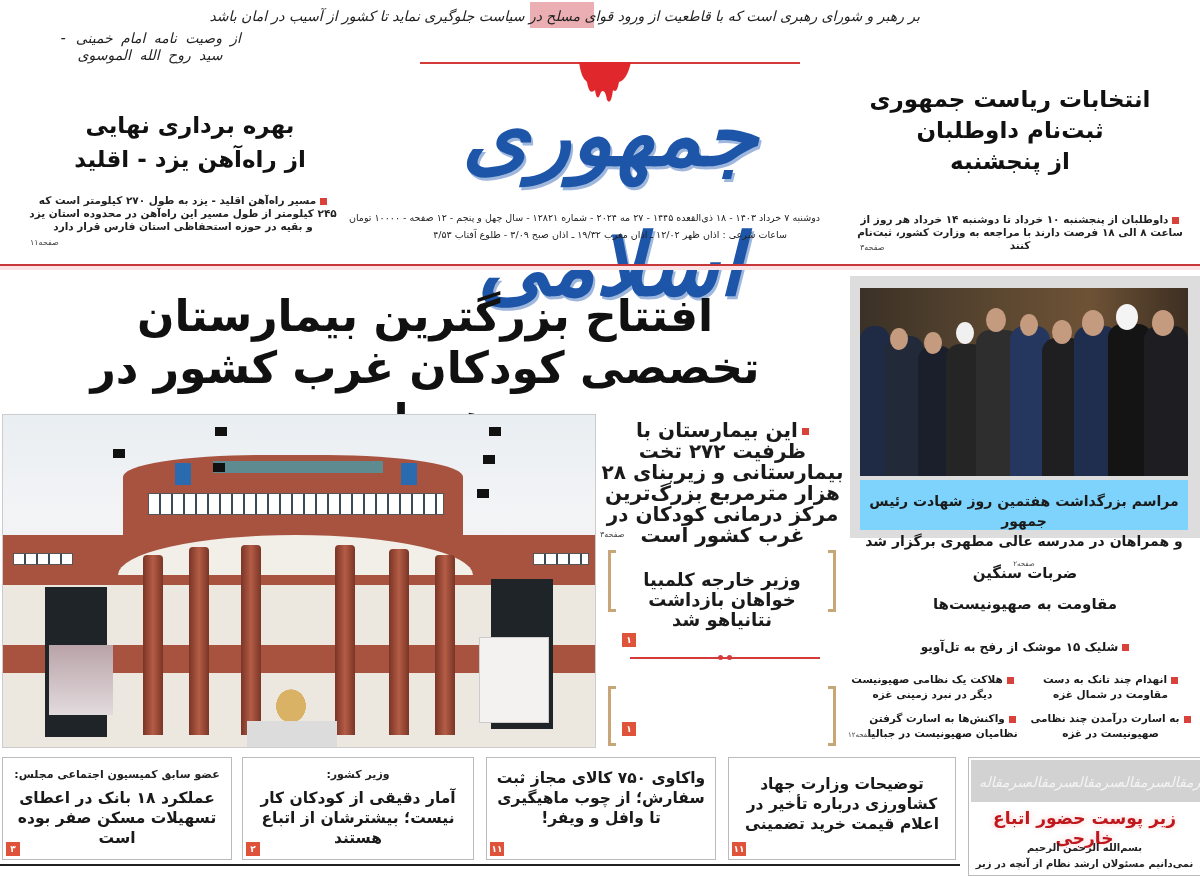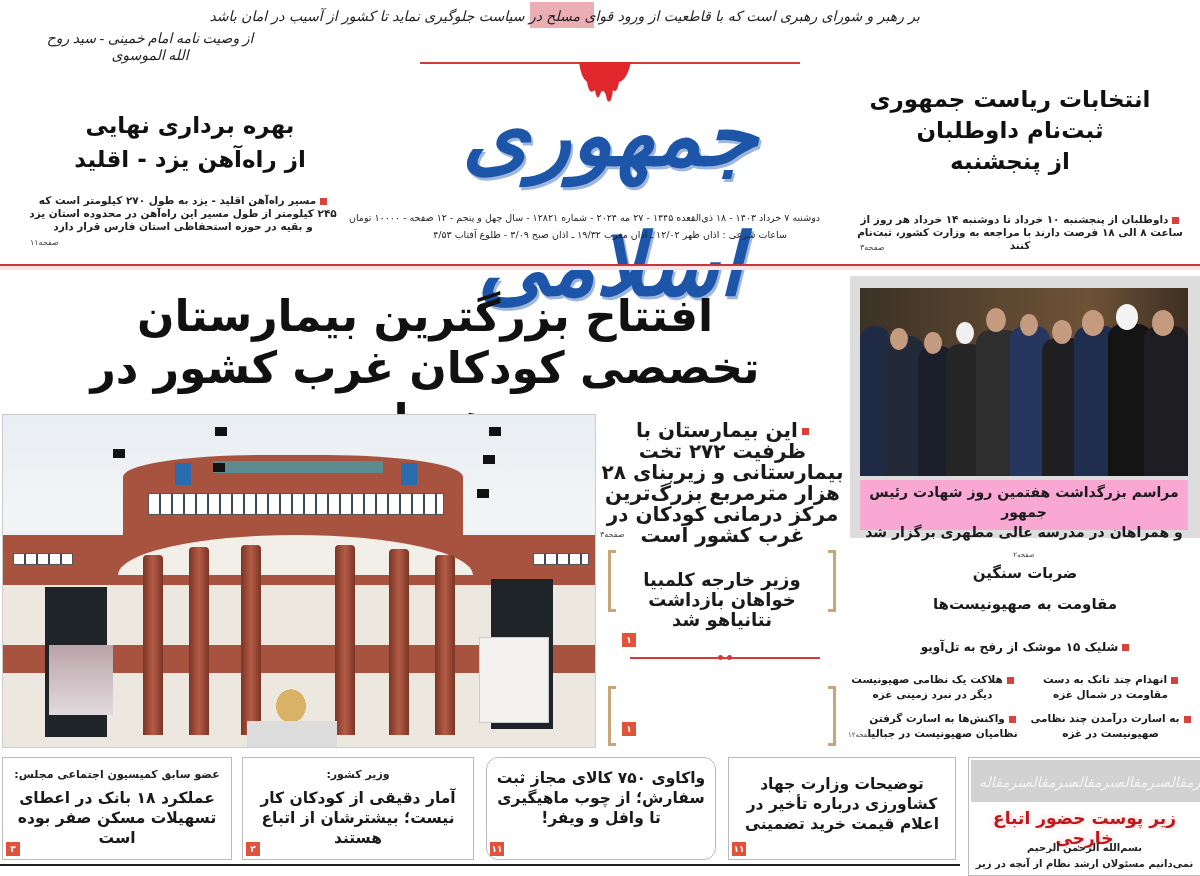--- a/index.html
+++ b/index.html
@@ -3,21 +3,21 @@
 <meta charset="utf-8">
 <style>
   * { box-sizing: border-box; margin: 0; padding: 0; }
   html, body { width: 1200px; height: 876px; overflow: hidden; background: #fff; }
   body { font-family: "DejaVu Sans", "Liberation Sans", sans-serif; color: #1a1a1a; position: relative; direction: rtl; }
   .abs { position: absolute; }
 
   
   #top-quote { top: 8px; right: 280px; width: 640px; text-align: center; font-size: 14px; font-style: italic; font-family: "DejaVu Serif", serif; color: #222; white-space: nowrap; }
   #top-quote-badge { top: 2px; left: 530px; width: 64px; height: 26px; background: #e8a0a6; opacity: .85; }
-  #khomeini-sig { top: 30px; left: 45px; width: 210px; text-align: center; font-size: 14px; font-style: italic; font-family: Liberation Serif, serif; color: #222; }
+  #khomeini-sig { top: 30px; left: 45px; width: 210px; text-align: center; font-size: 14px; font-style: italic; font-family: Liberation Mono, monospace; color: #222; }
   #logo-line { top: 62px; left: 420px; width: 380px; height: 2px; background: #d43a3a; }
   #logo-drip { top: 60px; left: 575px; width: 60px; height: 50px; }
   #logo { top: 70px; left: 395px; width: 430px; height: 130px; text-align: center; font-size: 86px; font-weight: bold; color: #1d55a8; font-family: "DejaVu Serif", serif; letter-spacing: -2px; line-height: 130px; text-shadow: 2px 3px 0 #9fb7dd; font-style: italic; }
   .dateline { left: 400px; width: 420px; text-align: center; font-size: 9.5px; color: #222; white-space: nowrap; }
   #dateline-1 { top: 212px; }
   #dateline-2 { top: 229px; }
 
   .lead-head { text-align: center; font-weight: bold; color: #111; }
   #left-top-head { top: 108px; left: 40px; width: 300px; font-size: 23px; line-height: 34px; }
   .lead-body { font-size: 10.5px; line-height: 13px; text-align: center; color: #222; font-weight: bold; }
@@ -57,21 +57,21 @@
   .box-title { position: absolute; left: 20px; right: 20px; text-align: center; font-size: 18px; line-height: 20px; font-weight: bold; color: #1a1a1a; }
   .pg-badge { position: absolute; width: 14px; height: 14px; background: #e0533b; color: #fff; font-size: 9px; line-height: 14px; text-align: center; font-weight: bold; }
   #divider-red { top: 657px; left: 630px; width: 190px; height: 2px; background: #d43a3a; }
   .dot { position: absolute; width: 5px; height: 5px; border-radius: 50%; background: #d43a3a; top: 655px; }
 
   
   #funeral-frame { top: 276px; left: 850px; width: 350px; height: 262px; background: #ddd; }
   #funeral-photo { top: 288px; left: 860px; width: 328px; height: 188px; background: linear-gradient(90deg,#3b3126 0%,#5a4630 40%,#6e5236 70%,#3d2f22 100%); overflow: hidden; }
   .person { position: absolute; bottom: 0; border-radius: 14px 14px 0 0; }
   .head { position: absolute; border-radius: 50%; background: #c59b80; }
-  #funeral-caption { top: 480px; left: 860px; width: 328px; font-size: 14px; line-height: 20px; text-align: center; font-weight: bold; background: #f9a8d4; padding-top: 2px; height: 50px; }
+  #funeral-caption { top: 480px; left: 860px; width: 328px; font-size: 14px; line-height: 20px; text-align: center; font-weight: bold; background: #7dd3fc; padding-top: 11px; height: 50px; }
   #funeral-page { font-size: 7px; font-weight: normal; color: #444; }
 
   
   #gaza-head { top: 558px; left: 860px; width: 330px; text-align: center; font-size: 15px; line-height: 31px; font-weight: bold; }
   #gaza-main-bullet { top: 640px; left: 860px; width: 330px; text-align: center; font-size: 12px; font-weight: bold; }
   .gaza-sub { position: absolute; width: 165px; text-align: center; font-size: 10.5px; line-height: 15px; font-weight: bold; }
   #gaza-page { top: 731px; left: 848px; font-size: 7px; color: #444; }
 
   
   #bottom-rule { top: 864px; left: 0; width: 960px; height: 2px; background: #222; }
@@ -218,21 +218,21 @@
 <div class="gaza-sub" style="top:672px;left:1028px;"><span class="bullet"></span><span>انهدام چند تانک به دست مقاومت در شمال غزه</span></div>
 <div class="gaza-sub" style="top:672px;left:850px;"><span class="bullet"></span><span>هلاکت یک نظامی صهیونیست دیگر در نبرد زمینی غزه</span></div>
 <div class="gaza-sub" style="top:711px;left:1028px;"><span class="bullet"></span><span>به اسارت درآمدن چند نظامی صهیونیست در غزه</span></div>
 <div class="gaza-sub" style="top:711px;left:860px;"><span class="bullet"></span><span>واکنش‌ها به اسارت گرفتن نظامیان صهیونیست در جبالیا</span></div>
 <div id="gaza-page" class="abs">صفحه۱۲</div>
 
 <div class="btm-card" style="left:728px;width:228px;">
   <div class="btm-title" style="top:16px;">توضیحات وزارت جهاد کشاورزی درباره تأخیر در اعلام قیمت خرید تضمینی</div>
   <div class="pg-badge">۱۱</div>
 </div>
-<div class="btm-card" style="left:486px;width:230px;border-radius:12px;">
+<div class="btm-card" style="left:486px;width:230px;">
   <div class="btm-title" style="top:10px;">واکاوی ۷۵۰ کالای مجاز ثبت سفارش؛ از چوب ماهیگیری تا وافل و ویفر!</div>
   <div class="pg-badge">۱۱</div>
 </div>
 <div class="btm-card" style="left:242px;width:232px;">
   <div class="btm-kicker">وزیر کشور:</div>
   <div class="btm-title" style="top:30px;">آمار دقیقی از کودکان کار نیست؛ بیشترشان از اتباع هستند</div>
   <div class="pg-badge">۲</div>
 </div>
 <div class="btm-card" style="left:2px;width:230px;">
   <div class="btm-kicker">عضو سابق کمیسیون اجتماعی مجلس:</div>

